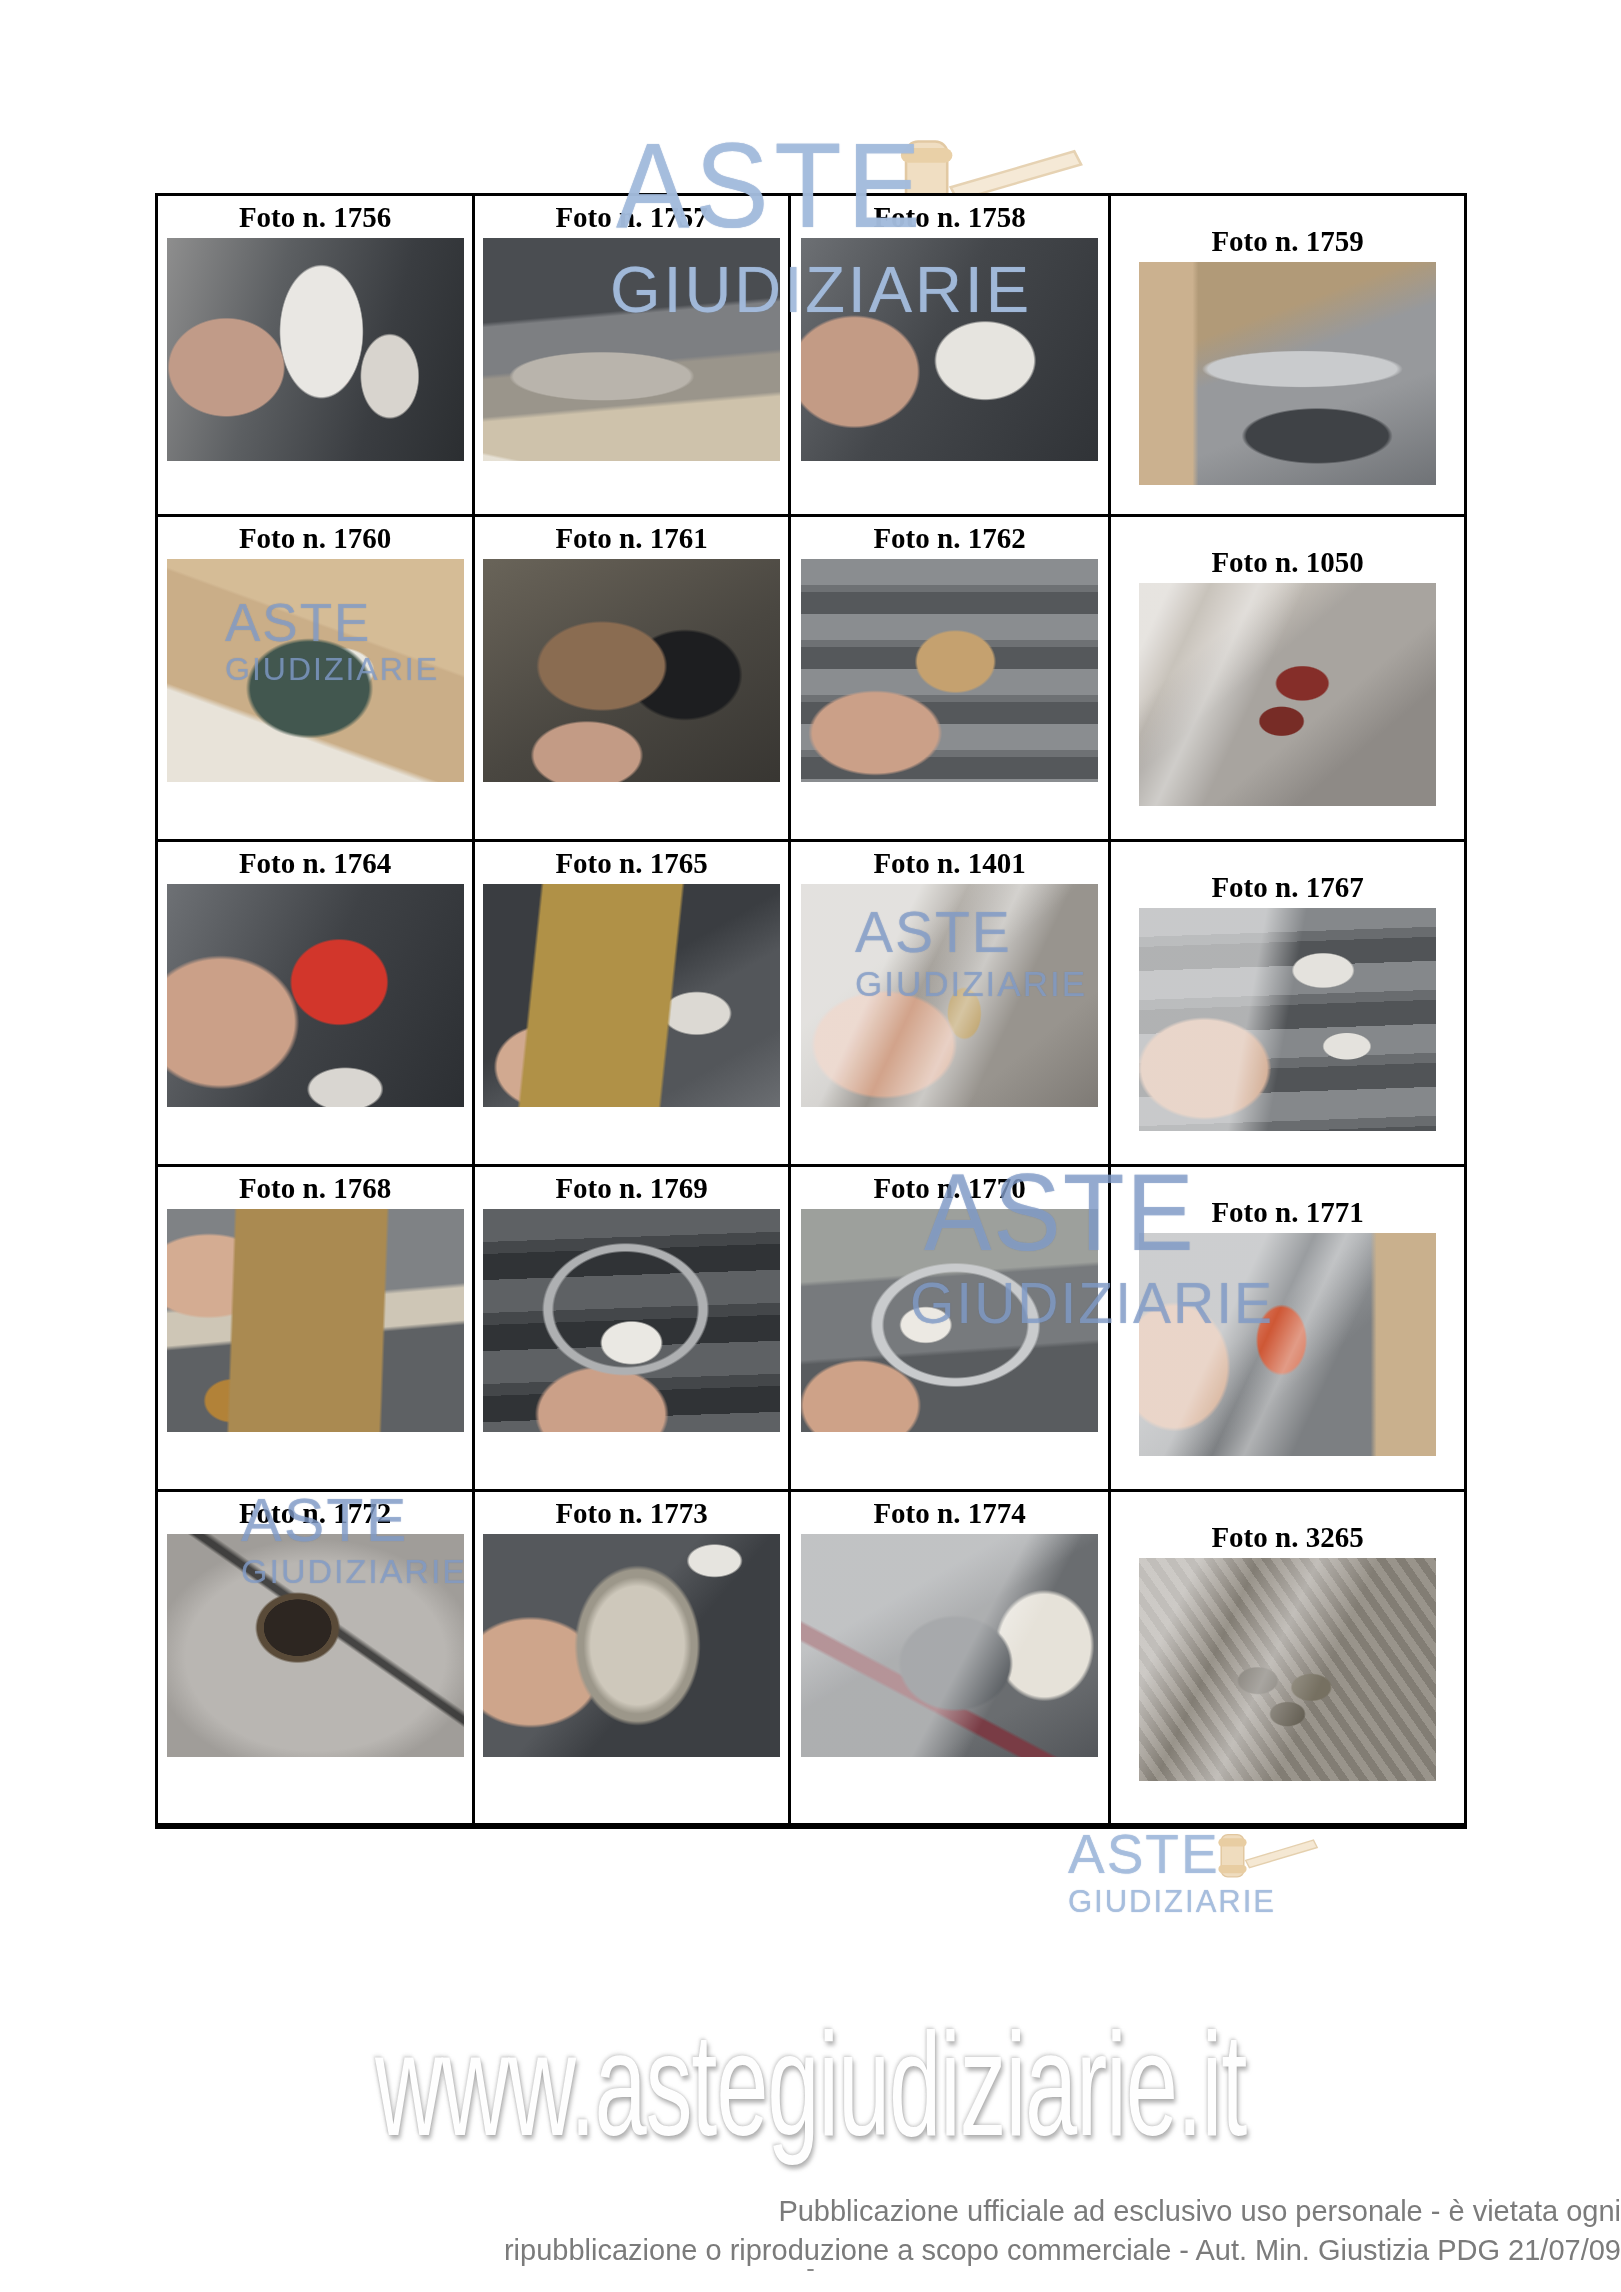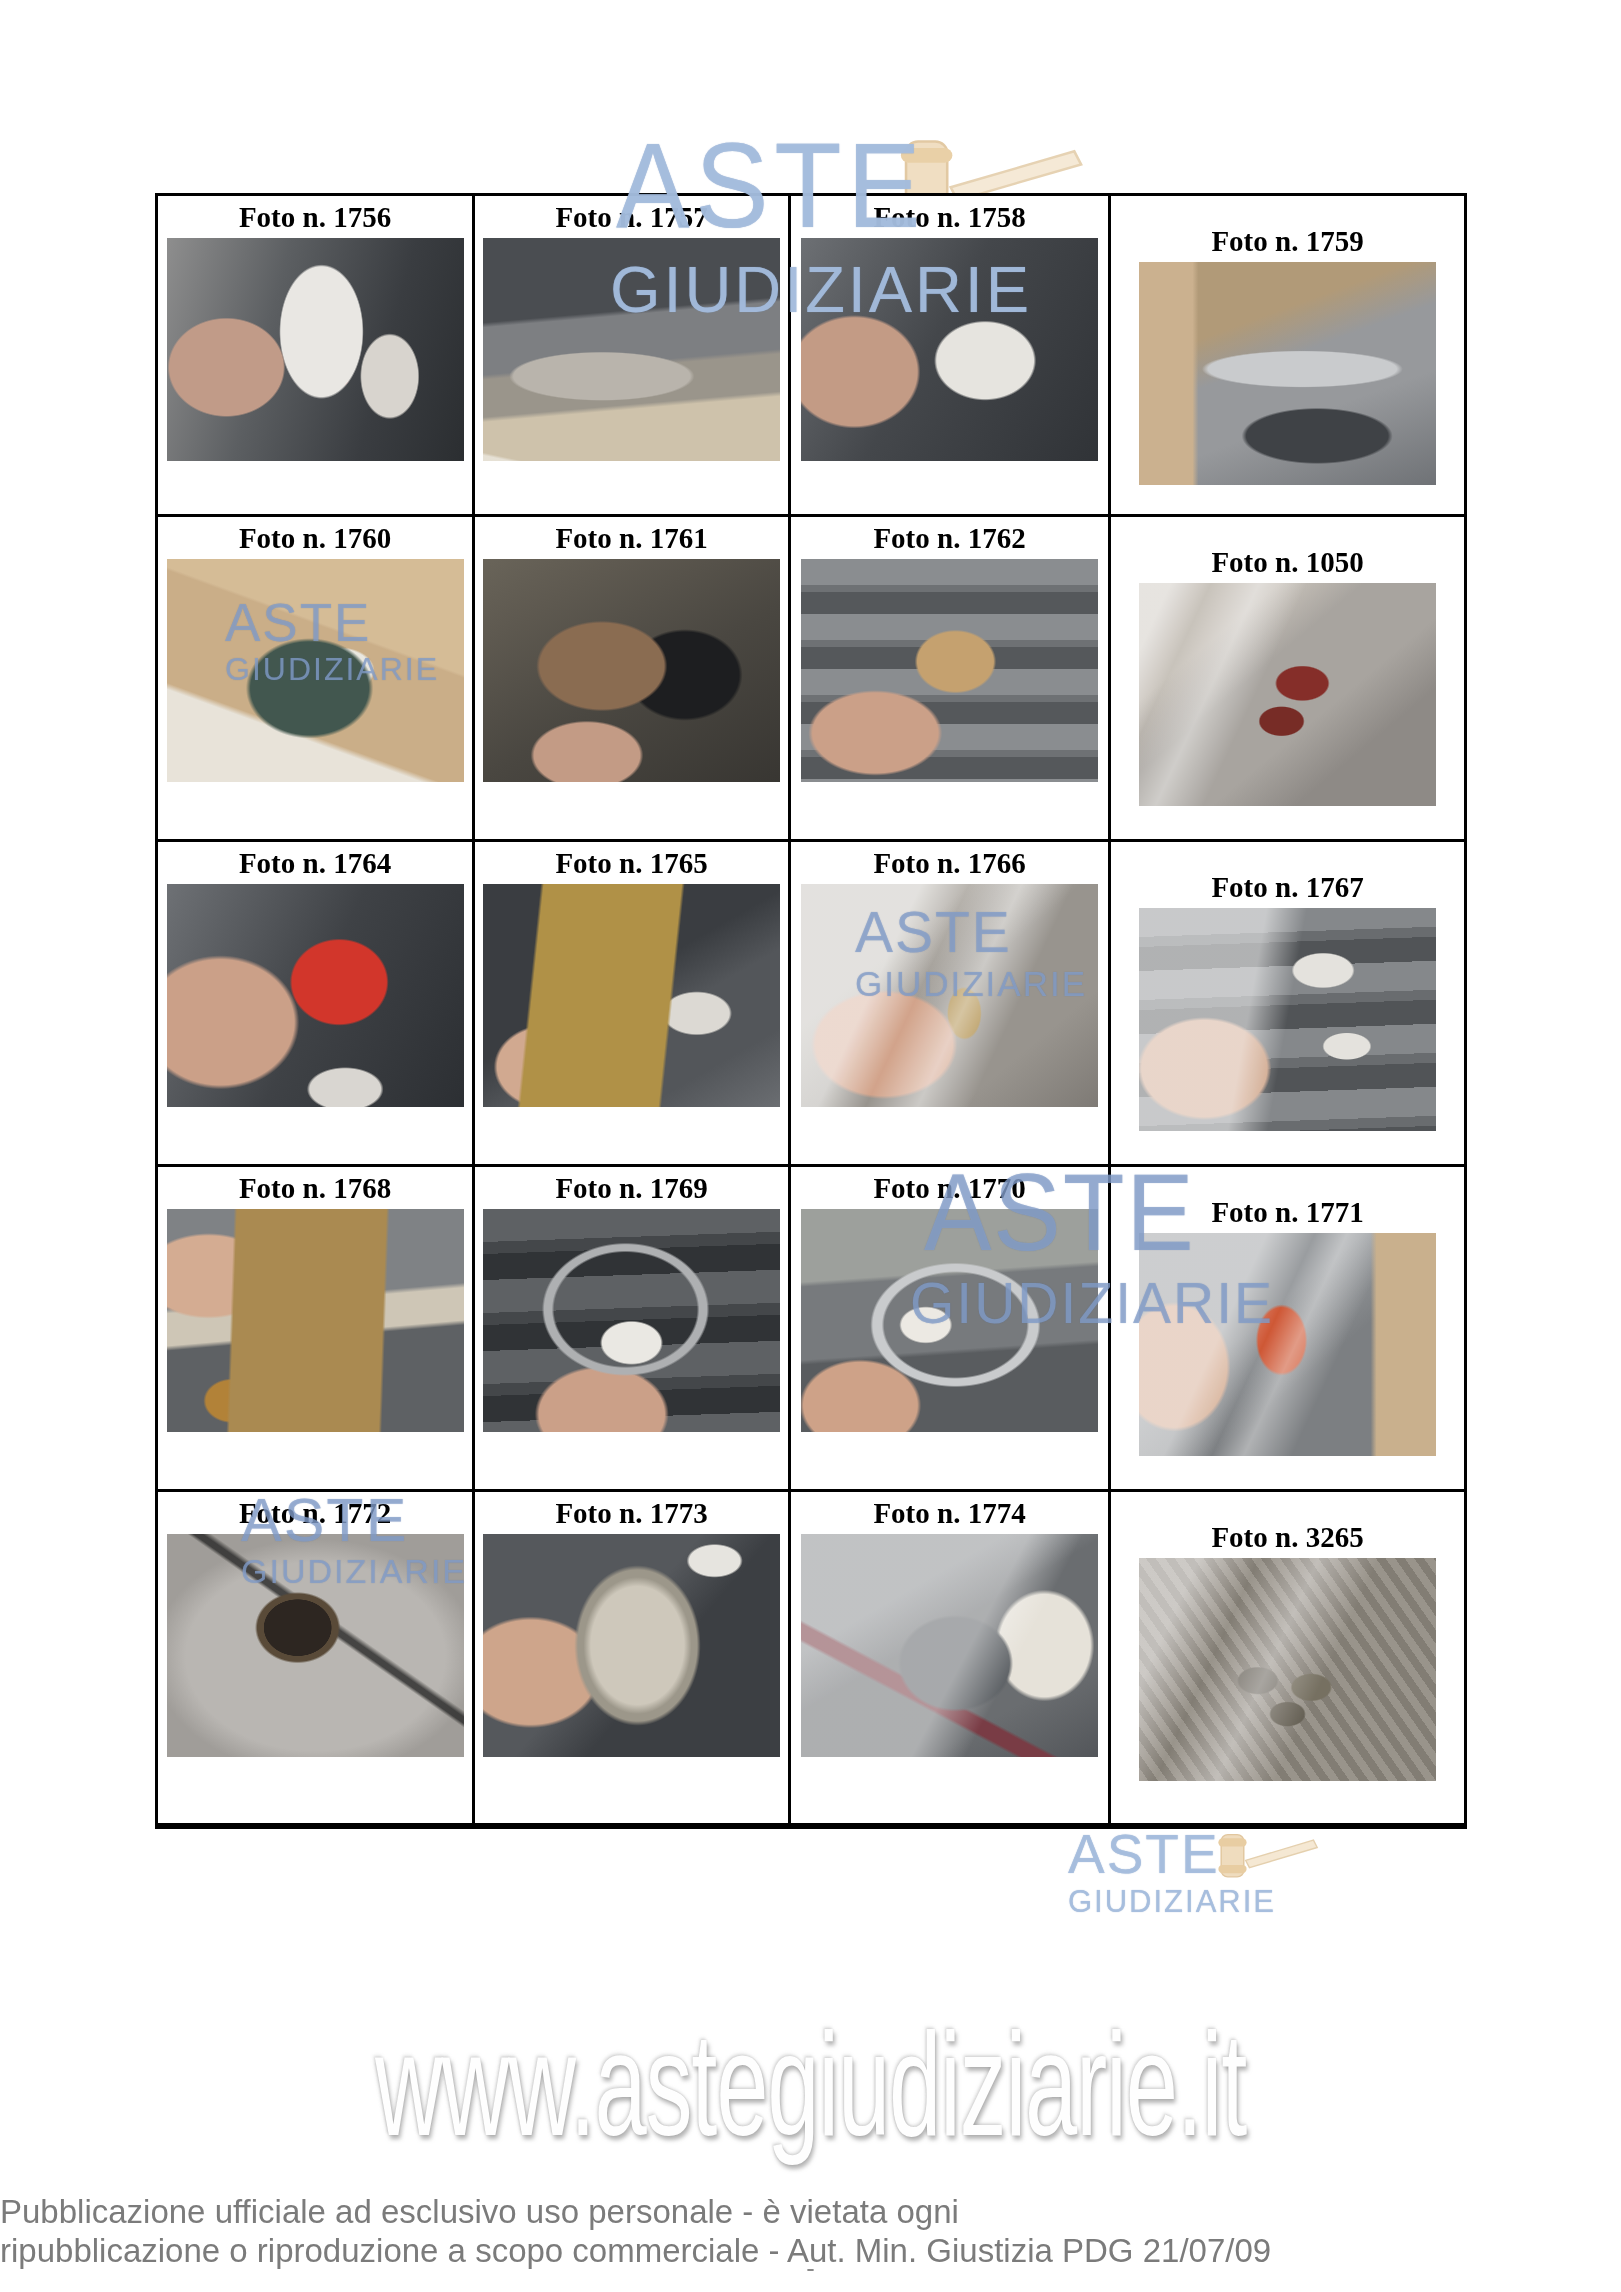--- a/index.html
+++ b/index.html
@@ -225,24 +225,24 @@
     color:#fefefe;
     transform:scaleX(0.64);
     letter-spacing:-2px;
     text-shadow:2.9px 3.9px 5.9px rgba(120,120,120,0.55),-2px -2px 3.9px rgba(160,160,160,0.35),0 0 2px rgba(140,140,140,0.4);
     white-space:nowrap;
   }
 
   
   .footer{
     position:absolute;left:0;right:0;top:2192px;
-    text-align:left;z-index:2;
+    text-align:right;z-index:2;
     font-family:"Liberation Sans",sans-serif;
     color:#7b7b7b;
-    font-size:33px;line-height:39px;
+    font-size:29px;line-height:39px;
   }
   .page-mark{
     position:absolute;left:0;right:0;top:2254px;
     text-align:center;color:#8a8a8a;font-size:25.5px;
     font-family:"Liberation Sans",sans-serif;
   }
 </style>
 </head>
 <body>
 
@@ -286,21 +286,21 @@
 
     <div class="cell">
       <div class="caption">Foto n. 1764</div>
       <div class="photo img-1764"></div>
     </div>
     <div class="cell">
       <div class="caption">Foto n. 1765</div>
       <div class="photo img-1765"></div>
     </div>
     <div class="cell">
-      <div class="caption">Foto n. 1766</div>
+      <div class="caption">Foto n. 1401</div>
       <div class="photo img-1766"></div>
     </div>
     <div class="cell lastcol">
       <div class="caption">Foto n. 1767</div>
       <div class="photo img-1767"></div>
     </div>
 
     <div class="cell">
       <div class="caption">Foto n. 1768</div>
       <div class="photo img-1768"></div>

